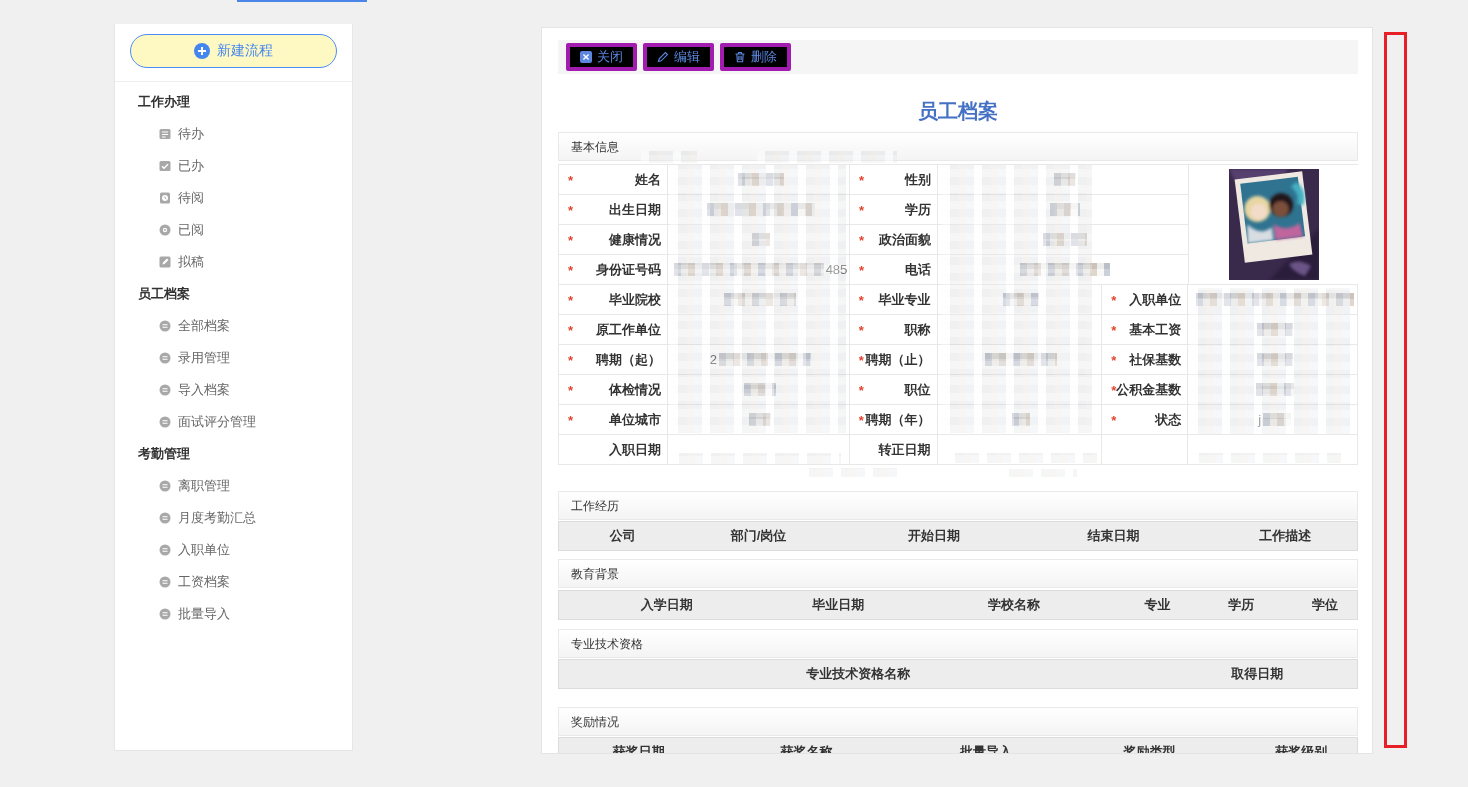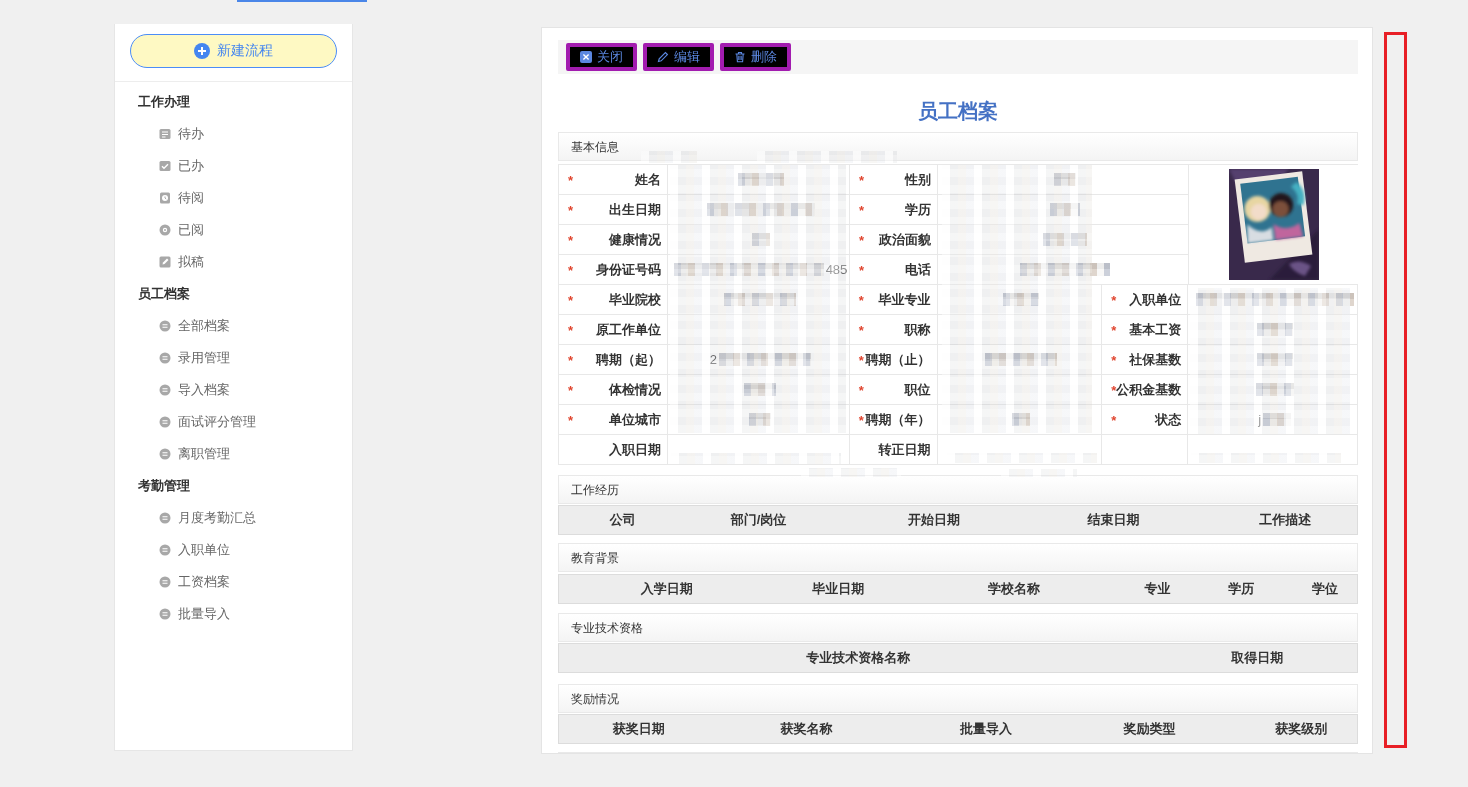--- a/index.html
+++ b/index.html
@@ -163,30 +163,30 @@
       </div>
       <div class="nav-row nav-item">
         <span class="mini-icon">
           <svg width="14" height="14" viewBox="0 0 14 14">
             <circle cx="7" cy="7" r="5.5" fill="#a8a8a8"></circle>
             <path d="M4.5 5.7h5M4.5 8.3h5" stroke="#fff" stroke-width="1.1"></path>
           </svg>
         </span>
         <span>面试评分管理</span>
       </div>
+      <div class="nav-row nav-section">考勤管理</div>
       <div class="nav-row nav-item">
         <span class="mini-icon">
           <svg width="14" height="14" viewBox="0 0 14 14">
             <circle cx="7" cy="7" r="5.5" fill="#a8a8a8"></circle>
             <path d="M4.5 5.7h5M4.5 8.3h5" stroke="#fff" stroke-width="1.1"></path>
           </svg>
         </span>
         <span>离职管理</span>
       </div>
-      <div class="nav-row nav-section">考勤管理</div>
       <div class="nav-row nav-item">
         <span class="mini-icon">
           <svg width="14" height="14" viewBox="0 0 14 14">
             <circle cx="7" cy="7" r="5.5" fill="#a8a8a8"></circle>
             <path d="M4.5 5.7h5M4.5 8.3h5" stroke="#fff" stroke-width="1.1"></path>
           </svg>
         </span>
         <span>月度考勤汇总</span>
       </div>
       <div class="nav-row nav-item">
@@ -463,21 +463,21 @@
               <circle cx="53" cy="41" r="8" fill="#7c4f3a"></circle>
               <path d="M44 55 q12 10 26 2 l2 14 l-28 0z" fill="#c0659d"></path>
               <path d="M66 20 q8 8 4 18 l6 2 q6 -14 -4 -24z" fill="#45b0c2"></path>
             </g>
           </g>
         </svg>
       </div>
       </div>
 
     <div id="lower-tables">
-        <div class="section-bar" style="margin-top: 10px;">工作经历</div>
+        <div class="section-bar" style="margin-top: 26px;">工作经历</div>
         <div class="thead gap1">
           <div class="th" style="width:13%">公司</div>
           <div class="th" style="width:21%">部门/岗位</div>
           <div class="th" style="width:23%">开始日期</div>
           <div class="th" style="width:22%">结束日期</div>
           <div class="th" style="width:21%">工作描述</div>
         </div>
         <div class="section-bar" style="margin-top: 8px;">教育背景</div>
         <div class="thead gap2">
           <div class="th" style="width:24%">入学日期</div>
@@ -485,21 +485,21 @@
           <div class="th" style="width:25%">学校名称</div>
           <div class="th" style="width:11%">专业</div>
           <div class="th" style="width:10%">学历</div>
           <div class="th" style="width:11%">学位</div>
         </div>
         <div class="section-bar" style="margin-top: 9px;">专业技术资格</div>
         <div class="thead gap1">
           <div class="th" style="width:72%">专业技术资格名称</div>
           <div class="th" style="width:28%">取得日期</div>
         </div>
-        <div class="section-bar" style="margin-top: 11px;">奖励情况</div>
+        <div class="section-bar" style="margin-top: 18px;">奖励情况</div>
         <div class="thead gap1">
           <div class="th" style="width:17%">获奖日期</div>
           <div class="th" style="width:25%">获奖名称</div>
           <div class="th" style="width:20%">批量导入</div>
           <div class="th" style="width:21%">奖励类型</div>
           <div class="th" style="width:17%">获奖级别</div>
         </div>
       </div>
 
     <div class="section-bar gap8" style="height:30px"></div>

